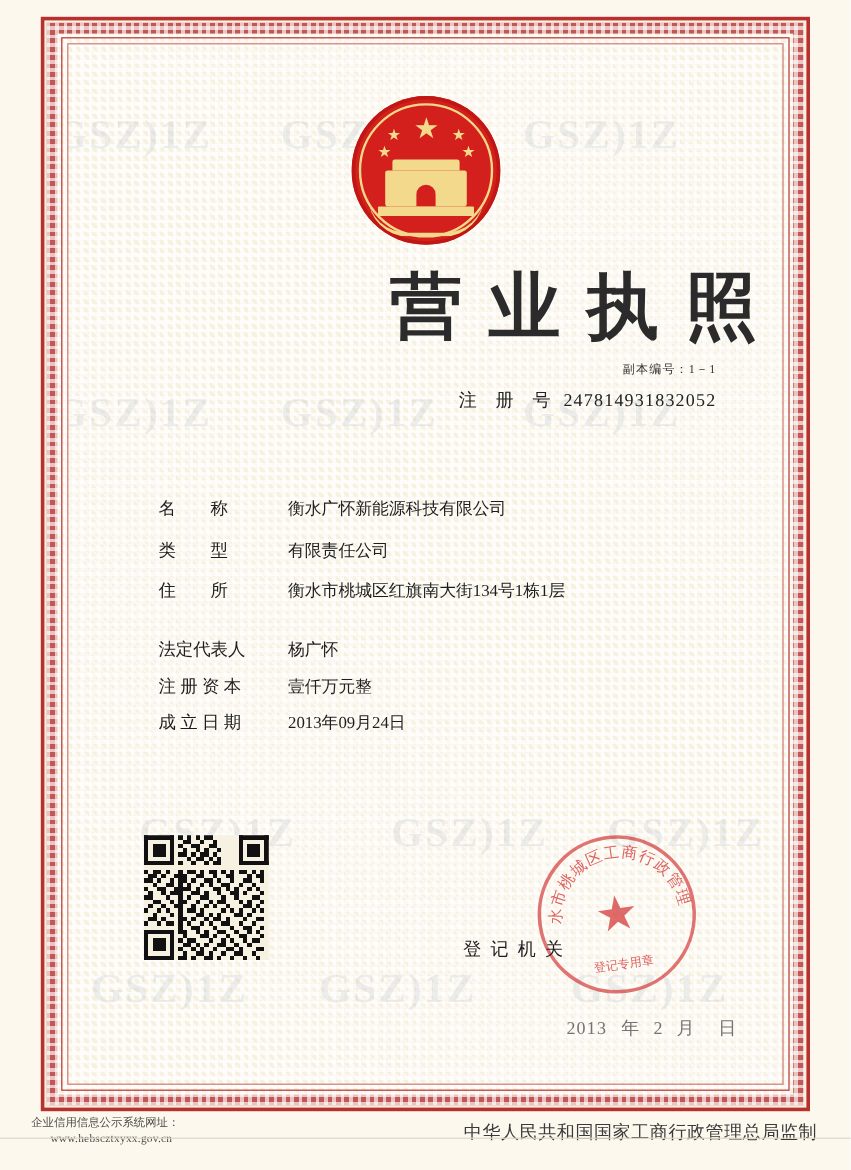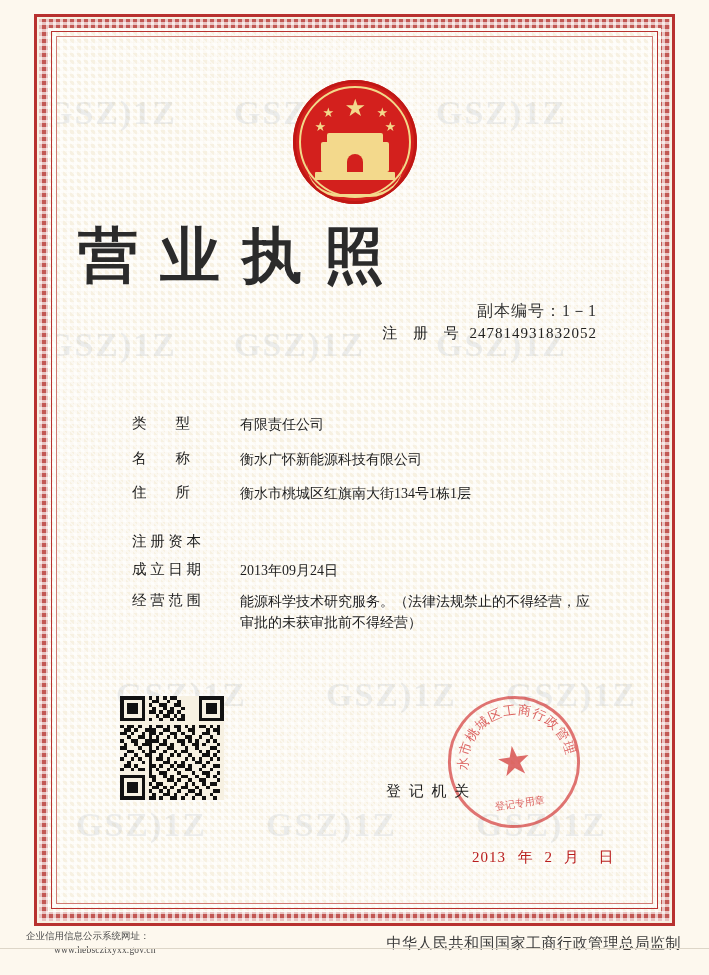--- a/index.html
+++ b/index.html
@@ -165,21 +165,21 @@
     height: 30px;
     border-bottom: 3px solid #f3d98c;
     border-radius: 0 0 48px 48px;
   }
 
   .title {
     position: absolute;
     top: 180px;
     left: 0;
     width: 100%;
-    text-align: left;
+    text-align: right;
     font-size: 60px;
     font-weight: bold;
     letter-spacing: 22px;
     text-indent: 22px;
     color: #2b2b2b;
     font-family: "Liberation Serif", serif;
   }
   .subtitle {
     position: absolute;
     top: 265px;
@@ -188,21 +188,21 @@
     text-align: center;
     font-size: 25px;
     letter-spacing: 8px;
     text-indent: 8px;
     color: #2b2b2b;
   }
   .copy-no {
     position: absolute;
     right: 56px;
     top: 265px;
-    font-size: 16px;
+    font-size: 10px;
     color: #333;
     letter-spacing: 1px;
   }
   .reg-no {
     position: absolute;
     right: 56px;
     top: 288px;
     font-size: 15px;
     color: #222;
     letter-spacing: 1px;
@@ -298,35 +298,35 @@
     top: 746px;
     font-size: 15px;
     letter-spacing: 2px;
     color: #1d1d1d;
   }
   .date-line {
     position: absolute;
     left: 412px;
     top: 812px;
     font-size: 15px;
-    color: #b91c1c;
+    color: #737373;
   }
   .date-line span { margin: 0 4px; }
   .date-line .y { letter-spacing: 1px; }
 
   .footer-left {
     position: absolute;
     left: 26px;
     bottom: 18px;
     font-size: 9.5px;
     color: #4a4a4a;
     line-height: 1.4;
   }
   .footer-left .url {
-    margin-left: 28px;
+    margin-left: 16px;
     letter-spacing: 0.2px;
   }
   .footer-right {
     position: absolute;
     right: 28px;
     bottom: 22px;
     font-size: 15px;
     color: #3a3a3a;
     letter-spacing: 0.5px;
   }
@@ -387,42 +387,43 @@
         <span>副本编号：</span><span>1－1</span>
       </div>
 
       <div class="reg-no">
         <span class="lbl">注 册 号</span>
         <span>247814931832052</span>
       </div>
 
       <div class="fields">
         <div class="row">
+          <div class="lbl">名　　称</div>
+          <div class="val">衡水广怀新能源科技有限公司</div>
+        </div>
+        <div class="row">
           <div class="lbl">类　　型</div>
           <div class="val">有限责任公司</div>
-        </div>
-        <div class="row">
-          <div class="lbl">名　　称</div>
-          <div class="val">衡水广怀新能源科技有限公司</div>
         </div>
         <div class="row">
           <div class="lbl">住　　所</div>
           <div class="val">衡水市桃城区红旗南大街134号1栋1层</div>
         </div>
         <div class="gap-lg"></div>
         <div class="row tight">
+          <div class="lbl">法定代表人</div>
+          <div class="val">杨广怀</div>
+        </div>
+        <div class="row tight">
           <div class="lbl">注 册 资 本</div>
+          <div class="val">壹仟万元整</div>
         </div>
         <div class="row tight">
           <div class="lbl">成 立 日 期</div>
           <div class="val">2013年09月24日</div>
-        </div>
-        <div class="row">
-          <div class="lbl">经 营 范 围</div>
-          <div class="val">能源科学技术研究服务。（法律法规禁止的不得经营，应审批的未获审批前不得经营）</div>
         </div>
       </div>
 
       <div class="qr">
         <svg class="qrbox" viewBox="0 0 29 29" shape-rendering="crispEdges">
           <rect width="29" height="29" fill="#f7f1e2"></rect>
           <g fill="#111">
             <rect x="0" y="0" width="7" height="1"></rect>
               <rect x="0" y="6" width="7" height="1"></rect>
             <rect x="0" y="0" width="1" height="7"></rect>

